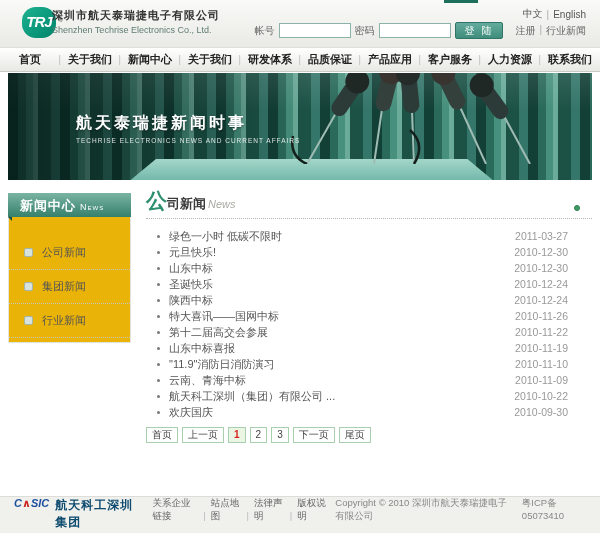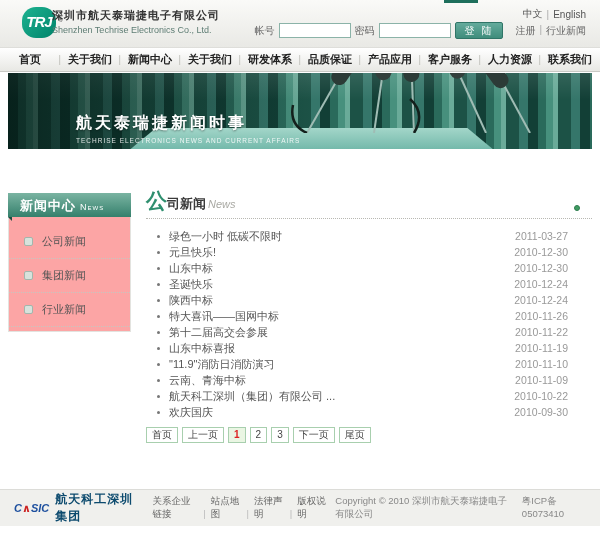--- a/index.html
+++ b/index.html
@@ -33,40 +33,40 @@
 
   
   .nav { position:absolute; top:48px; left:0; right:0; height:24px; display:flex;
     background:linear-gradient(#ffffff,#e8e8e4); border-bottom:1px solid #c9c9c5; }
   .nav-item { flex:1; text-align:center; font-size:11px; font-weight:bold; color:#222;
     line-height:23px; cursor:pointer; position:relative; white-space:nowrap; }
   .nav-item:not(:last-child)::after { content:"|"; position:absolute; right:-1px; top:0;
     color:#c2c2be; font-weight:normal; }
 
   
-  .banner { position:absolute; top:73px; left:8px; width:584px; height:76px; overflow:hidden;
+  .banner { position:absolute; top:73px; left:8px; width:584px; height:107px; overflow:hidden;
     background:
       linear-gradient(90deg, rgba(3,22,18,.72), rgba(3,22,18,.25) 34%, rgba(3,22,18,0) 52%),
       linear-gradient(180deg, rgba(255,255,255,.10), rgba(0,0,0,0) 35%),
       repeating-linear-gradient(90deg,#123f36 0 10px,#2a6a5b 10px 18px,#47907d 18px 25px,#6aab99 25px 30px,#1c5246 30px 43px,#35766a 43px 52px); }
   .podium { position:absolute; bottom:0; left:21%; width:62%; height:21px;
     background:linear-gradient(#a3d6c9,#74b9ab); clip-path:polygon(7% 0,93% 0,100% 100%,0 100%); }
   .mics { position:absolute; right:30px; bottom:16px; width:310px; height:95px; }
   .banner-caption { position:absolute; left:68px; top:40px; color:#fff; }
   .banner-title { font-size:16px; font-weight:bold; letter-spacing:3px; text-shadow:0 1px 2px rgba(0,0,0,.4); }
   .banner-sub { font-size:6.5px; letter-spacing:1px; color:rgba(255,255,255,.85); margin-top:3px; }
 
   
   .sidebar { position:absolute; left:8px; top:193px; width:123px; }
   .sidebar-header { height:24px; background:linear-gradient(180deg,#7ab4a2,#35806c); color:#fff;
     line-height:26px; padding-left:12px; font-size:13px; font-weight:bold; letter-spacing:1px; position:relative; }
   .sidebar-header::after { content:""; position:absolute; left:0; bottom:-4px;
     border-top:4px solid #1b4d40; border-left:4px solid transparent; }
   .sidebar-header .en { font-size:9px; font-weight:normal; margin-left:4px; font-variant:small-caps; }
-  .sidebar-menu { border:1px solid #e3e3df; border-top:none; background:#fca5a5; padding:8px 0 4px; }
+  .sidebar-menu { border:1px solid #e3e3df; border-top:none; background:#eab308; padding:19px 0 4px; }
   .sidebar-item { display:flex; align-items:center; gap:9px; padding:9px 0 9px 15px;
     border-bottom:1px dotted #c6c6c0; font-size:11px; color:#555; cursor:pointer; }
   .side-icon { width:9px; height:9px; background:#d8e2dc; border:1px solid #a3b6ac; border-radius:2px; flex:none; }
 
   
   .main { position:absolute; left:146px; top:191px; width:446px; }
   .main-heading { display:flex; align-items:baseline; border-bottom:1px dotted #b8b8b2;
     padding-bottom:5px; position:relative; }
   .h-first { color:#2f8f6f; font-size:21px; font-weight:bold; line-height:20px; }
   .h-rest { font-size:13px; font-weight:bold; color:#3a3a3a; }
@@ -77,22 +77,22 @@
   .news-row { display:flex; align-items:center; height:16px; font-size:11px; color:#555; }
   .bullet { width:3px; height:3px; background:#777; border-radius:50%; margin:0 9px 0 11px; flex:none; }
   .news-title { flex:1; cursor:pointer; white-space:nowrap; overflow:hidden; }
   .news-date { color:#999; padding-right:24px; font-size:10.5px; }
   .pagination { margin-top:7px; display:flex; gap:4px; }
   .page-btn { border:1px solid #a8cfae; background:#fff; font-size:10px; color:#444;
     padding:0 5px; height:16px; line-height:14px; cursor:pointer; }
   .page-btn.active { background:#eaf6e3; color:#d22; font-weight:bold; }
 
   
-  .footer { position:absolute; left:0; right:0; bottom:16px; height:37px; background:#f0f0ed;
-    border-top:1px solid #dcdcd8; display:flex; align-items:center; padding:0 14px; font-size:9.5px; color:#666; }
+  .footer { position:absolute; left:0; right:0; bottom:9px; height:37px; background:#f0f0ed;
+    border-top:1px solid #dcdcd8; display:flex; align-items:flex-start; padding:0 14px; font-size:9.5px; color:#666; }
   .casic-logo { font-weight:bold; font-style:italic; font-size:11px; color:#1d4f9e; margin-right:6px; }
   .casic-logo .red { color:#c22; }
   .group-name { font-weight:bold; font-size:12px; color:#0c4a6e; margin-right:10px; letter-spacing:1px; }
   .footer-links { display:flex; gap:5px; }
   .footer-links span { cursor:pointer; position:relative; padding-right:8px; }
   .footer-links span:not(:last-child)::after { content:"|"; position:absolute; right:0; color:#bbb; cursor:default; }
   .footer-right { margin-left:auto; color:#888; display:flex; gap:12px; }
 </style>
 </head>
 <body>

